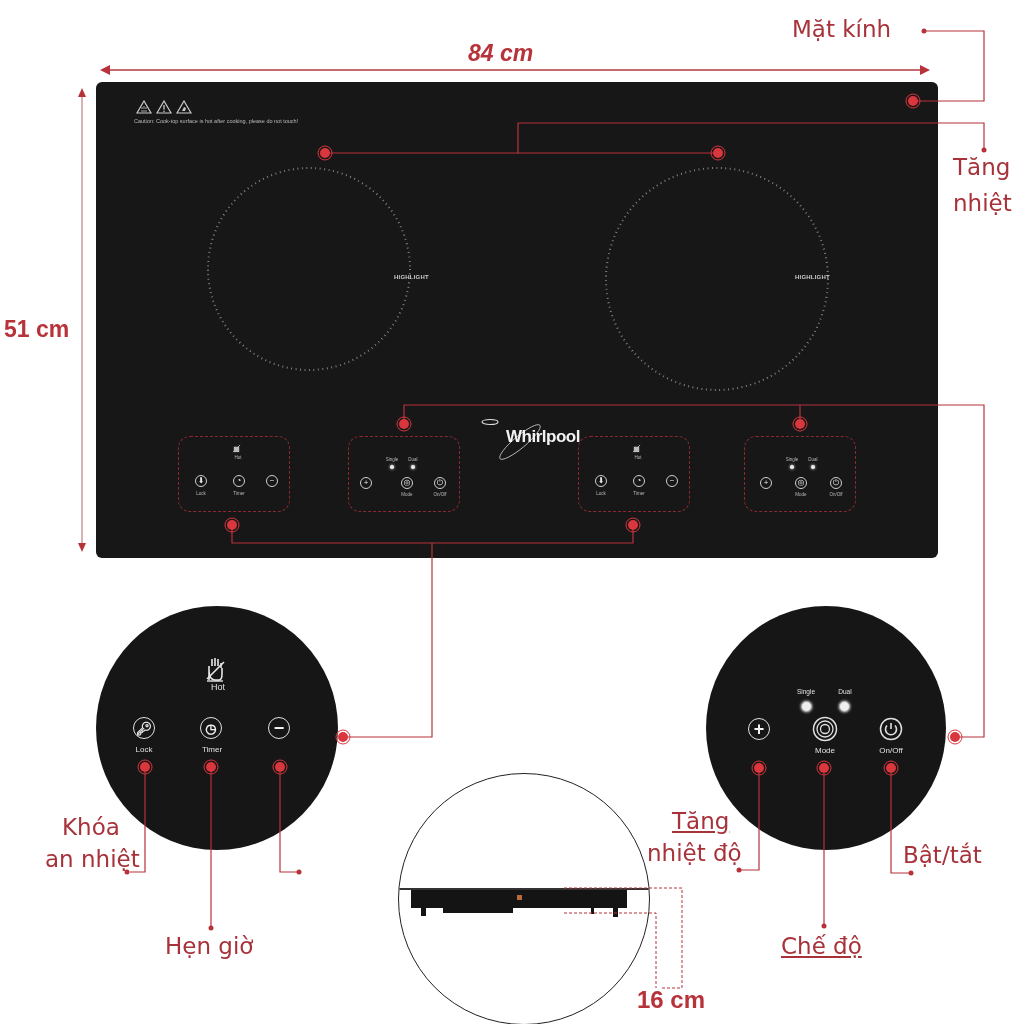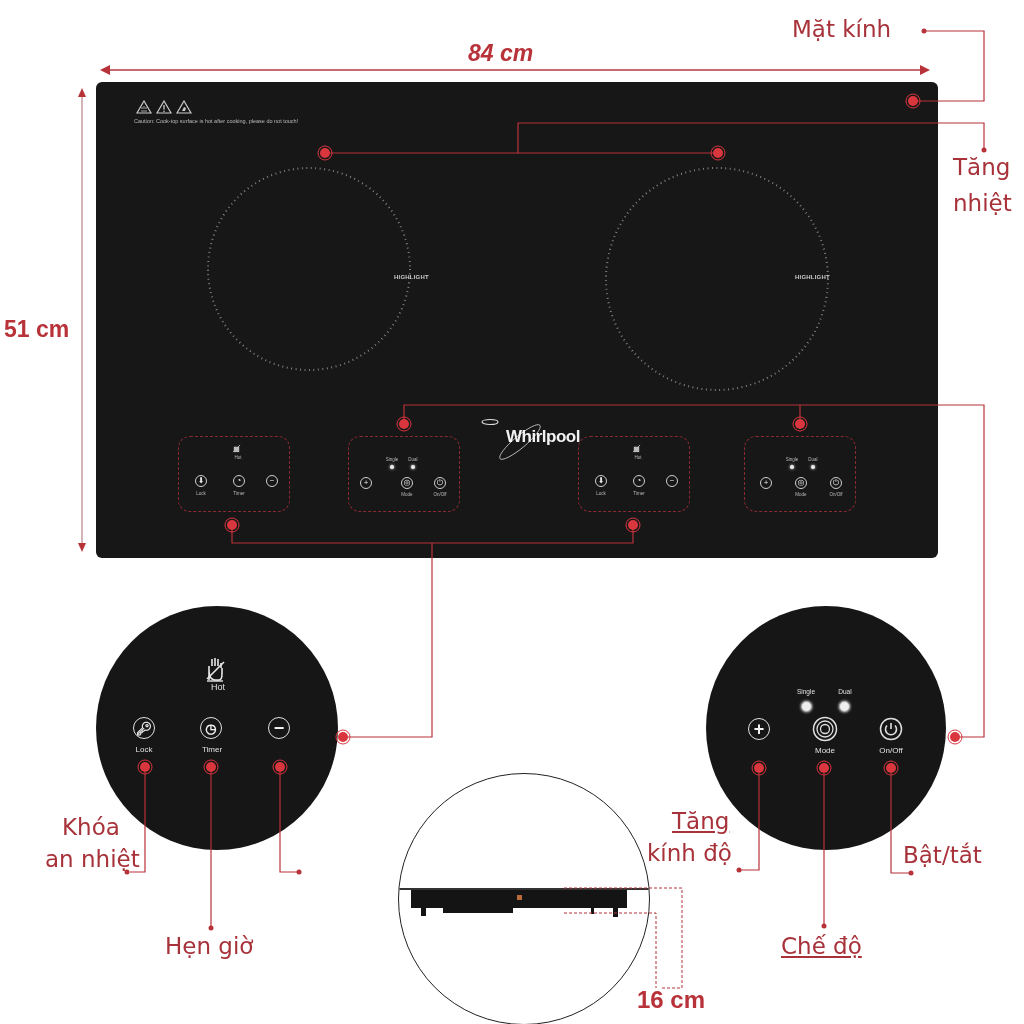--- a/index.html
+++ b/index.html
@@ -100,21 +100,21 @@
 <div class="dim" style="left:4px;top:316px;font-size:23px;">51 cm</div>
 <div class="dim" style="left:637px;top:986px;font-size:24px;">16 cm</div>
 
 <div class="label" style="left:792px;top:14px;">Mặt kính</div>
 <div class="label" style="left:953px;top:152px;">Tăng</div>
 <div class="label" style="left:953px;top:188px;">nhiệt</div>
 <div class="label" style="left:62px;top:812px;">Khóa</div>
 <div class="label" style="left:45px;top:844px;">an nhiệt</div>
 <div class="label" style="left:165px;top:931px;">Hẹn giờ</div>
 <div class="label" style="left:672px;top:806px;text-decoration:underline;">Tăng</div>
-<div class="label" style="left:647px;top:838px;">kính độ</div>
+<div class="label" style="left:647px;top:838px;">nhiệt độ</div>
 <div class="label" style="left:781px;top:931px;text-decoration:underline;">Chế độ</div>
 <div class="label" style="left:903px;top:840px;">Bật/tắt</div>
 
 <div id="cooktop" class="abs">
   <div class="warn">
     <svg class="tri" viewBox="0 0 16 14">
         <polygon points="8,1 15,13 1,13" fill="none" stroke="#ccc" stroke-width="1.2"></polygon>
         <path d="M5,11 h6 M6,9 v-2 M8,9 v-3 M10,9 v-2" stroke="#ccc" stroke-width="0.8"></path>
       </svg>
     <svg class="tri" viewBox="0 0 16 14">

